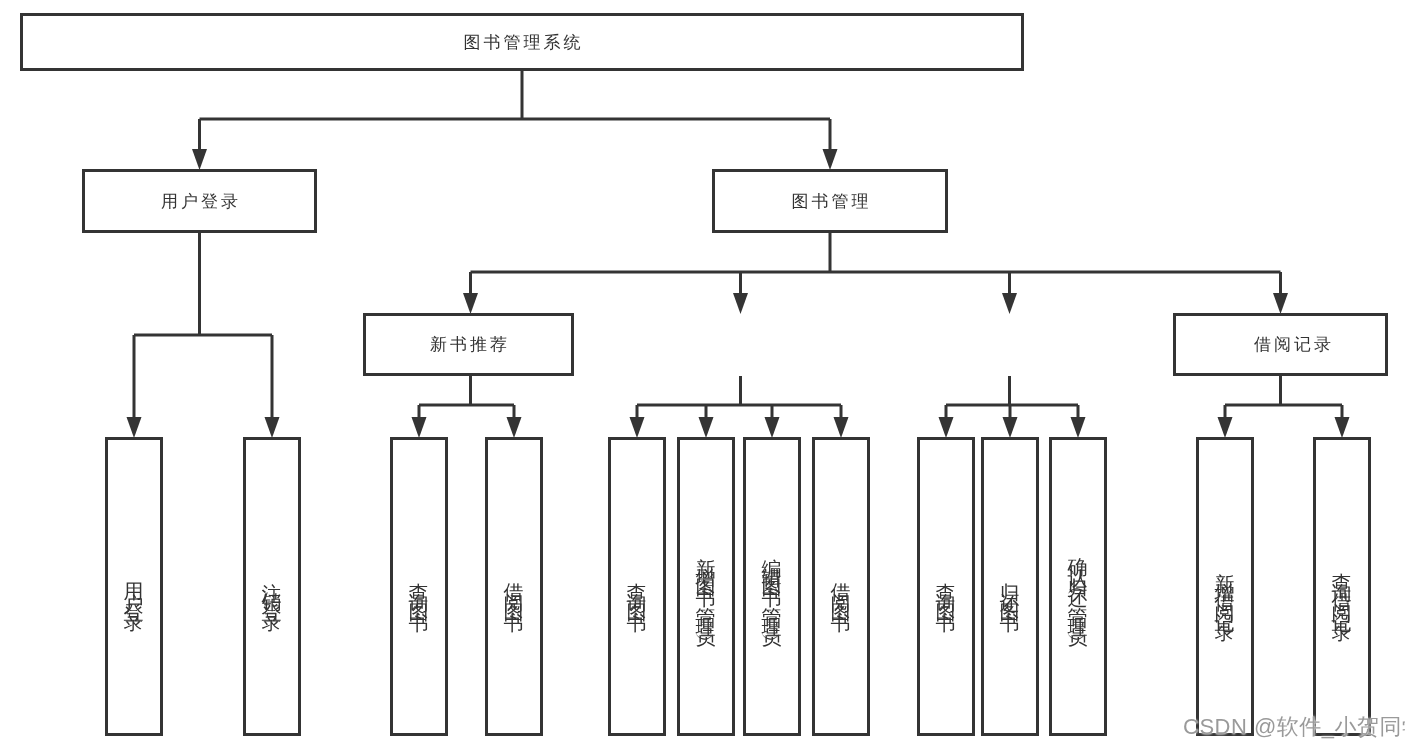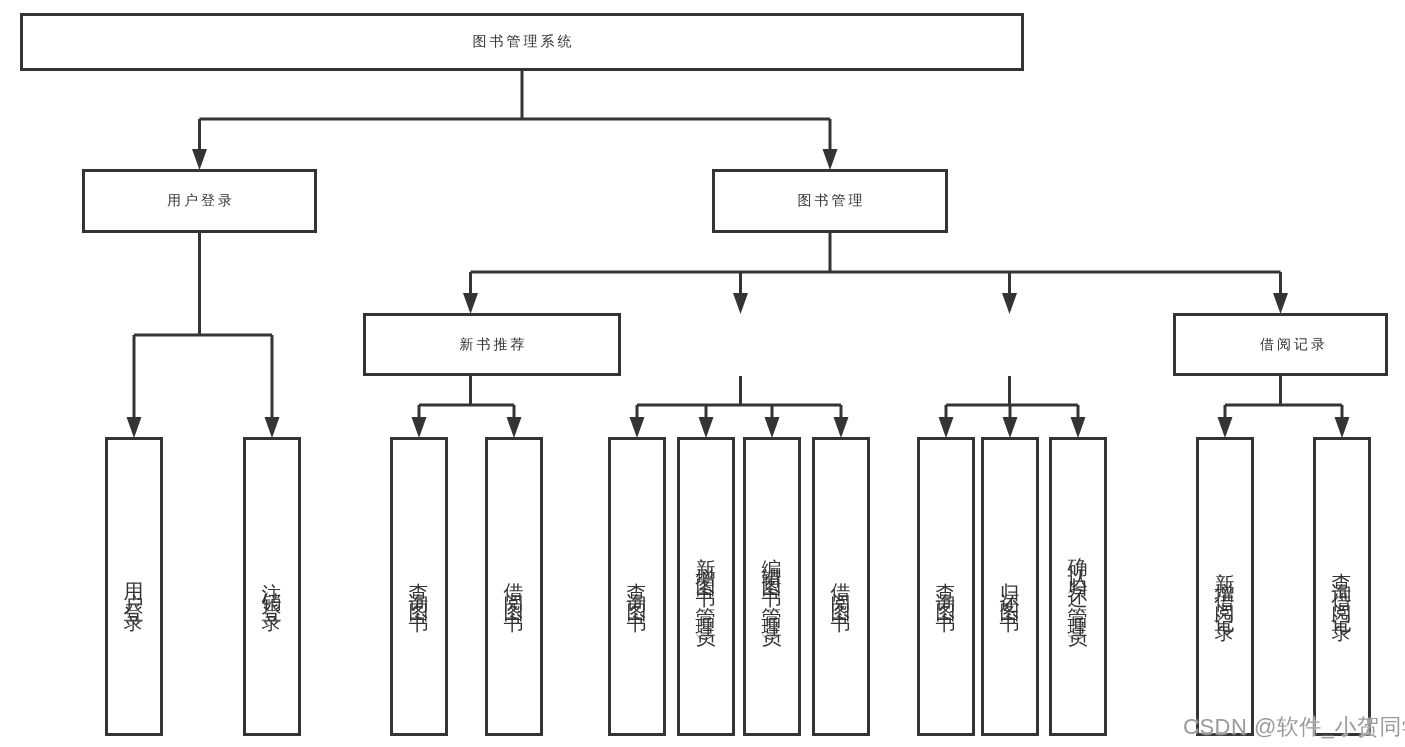--- a/index.html
+++ b/index.html
@@ -17,21 +17,21 @@
   .box{
     position:absolute;
     box-sizing:border-box;
     border:3px solid #343434;
     background:#fff;
     display:flex;
     align-items:center;
     justify-content:center;
   }
   .hlabel{
-    font-size:14px;
+    font-size:17px;
     letter-spacing:3px;
     white-space:nowrap;
     text-indent:3px;
   }
   .vtext{
     writing-mode:vertical-rl;
     text-orientation:mixed;
     font-size:20px;
     line-height:1;
     letter-spacing:10px;
@@ -100,21 +100,21 @@
     <span class="hlabel">图书管理系统</span>
   </div>
 
   <div class="box" style="left:82px;top:169px;width:235px;height:64px;">
     <span class="hlabel">用户登录</span>
   </div>
   <div class="box" style="left:712px;top:169px;width:236px;height:64px;">
     <span class="hlabel">图书管理</span>
   </div>
 
-  <div class="box" style="left:363px;top:313px;width:258px;height:63px;text-align:right;">
+  <div class="box" style="left:363px;top:313px;width:211px;height:63px;text-align:right;">
     <span class="hlabel">新书推荐</span>
   </div>
   <div class="box" style="left:1173px;top:313px;width:215px;height:63px;padding-left:24px;">
     <span class="hlabel">借阅记录</span>
   </div>
 
   <div class="box" style="left:105px;top:437px;width:58px;height:299px;">
     <span class="vtext">用户登录</span>
   </div>
   <div class="box" style="left:243px;top:437px;width:58px;height:299px;">

